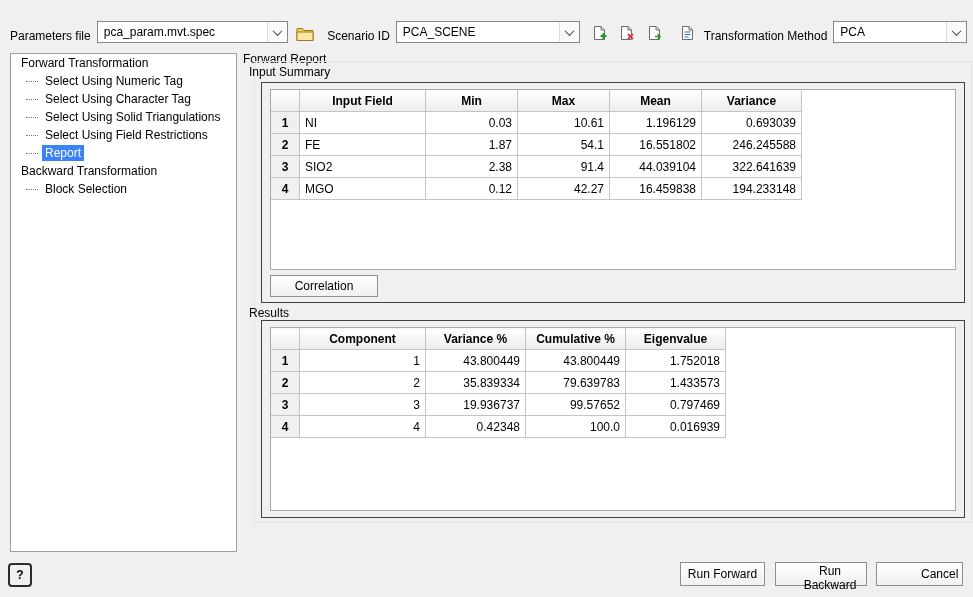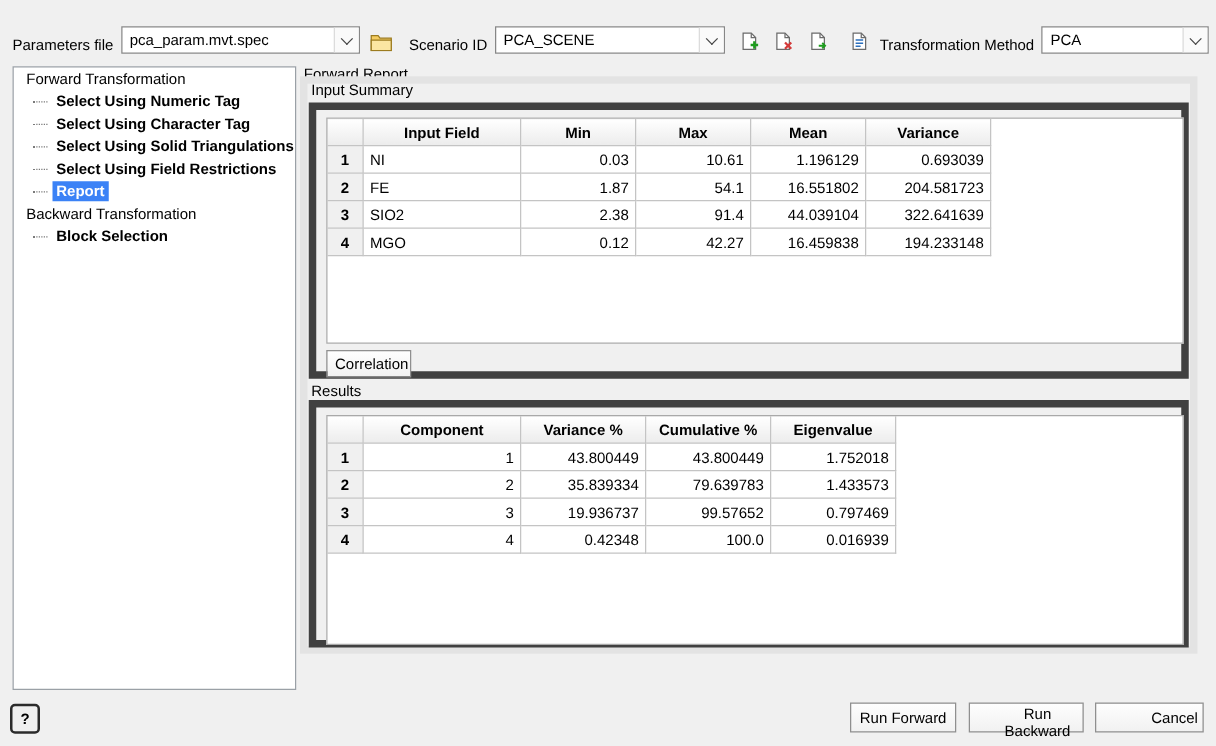--- a/index.html
+++ b/index.html
@@ -63,28 +63,28 @@
     left: 10px; top: 53px;
     width: 227px; height: 499px;
     background: #fff;
     border: 1px solid #9aa0a6;
     box-sizing: border-box;
     padding-top: 0;
     overflow: hidden;
   }
   .tree-item { height: 18px; display: flex; align-items: center; cursor: default; }
   .tree-item.lvl0 { padding-left: 7px; }
-  .tree-item.lvl1 { padding-left: 15px; font-weight: bold; }
+  .tree-item.lvl1 { padding-left: 15px; }
   .dash { width: 12px; height: 0; border-top: 1px dotted #7a7a7a; margin-right: 4px; flex: none; }
   .tree-lbl { padding: 1px 3px; white-space: nowrap; }
   .tree-lbl.selected { background: #3b82f6; color: #fff; }
 
   
   .group-label { position: absolute; white-space: nowrap; }
-  .groupbox { position: absolute; border: 6px solid #404040; box-sizing: border-box; }
+  .groupbox { position: absolute; border: 1px solid #404040; box-sizing: border-box; margin-left: 14px; }
   #fr-box  { left: 240px; top: 61px;  width: 718px; height: 462px; border-color: #e3e3e3; }
   #fr-label  { left: 243px; top: 52px; }
   #is-label  { left: 249px; top: 65px; }
   #is-box  { left: 247px; top: 82px;  width: 704px; height: 221px; }
   #res-label { left: 249px; top: 306px; }
   #res-box { left: 247px; top: 320px; width: 704px; height: 198px; }
 
   .table-area {
     position: absolute; left: 8px; top: 6px;
     width: 686px;
@@ -116,21 +116,21 @@
 
   
   .btn {
     font-family: "Liberation Sans", sans-serif;
     font-size: 12px;
     background: linear-gradient(#fefefe, #f1f1f1);
     border: 1px solid #8f8f8f;
     box-sizing: border-box;
     cursor: pointer;
   }
-  .correlation { position: absolute; left: 8px; top: 192px; width: 68px; height: 22px; }
+  .correlation { position: absolute; left: 8px; top: 192px; width: 108px; height: 22px; }
   #btn-run-forward  { position: absolute; left: 680px; top: 562px; width: 85px; height: 24px; }
   #btn-run-backward { position: absolute; left: 775px; top: 562px; width: 92px; height: 24px; padding-left: 24px; }
   #btn-cancel       { position: absolute; left: 876px; top: 562px; width: 87px; height: 24px; padding-left: 44px; }
 
   #help-btn {
     position: absolute; left: 8px; top: 563px;
     width: 20px; height: 20px;
     display: flex; align-items: center; justify-content: center;
     border: 2px solid #2b2b2b;
     border-radius: 4px;
@@ -273,21 +273,21 @@
             <td class="num">10.61</td>
             <td class="num">1.196129</td>
             <td class="num">0.693039</td>
           </tr>
           <tr>
             <td class="rowhdr">2</td>
             <td class="txt">FE</td>
             <td class="num">1.87</td>
             <td class="num">54.1</td>
             <td class="num">16.551802</td>
-            <td class="num">204.581723</td>
+            <td class="num">246.245588</td>
           </tr>
           <tr>
             <td class="rowhdr">3</td>
             <td class="txt">SIO2</td>
             <td class="num">2.38</td>
             <td class="num">91.4</td>
             <td class="num">44.039104</td>
             <td class="num">322.641639</td>
           </tr>
           <tr>

